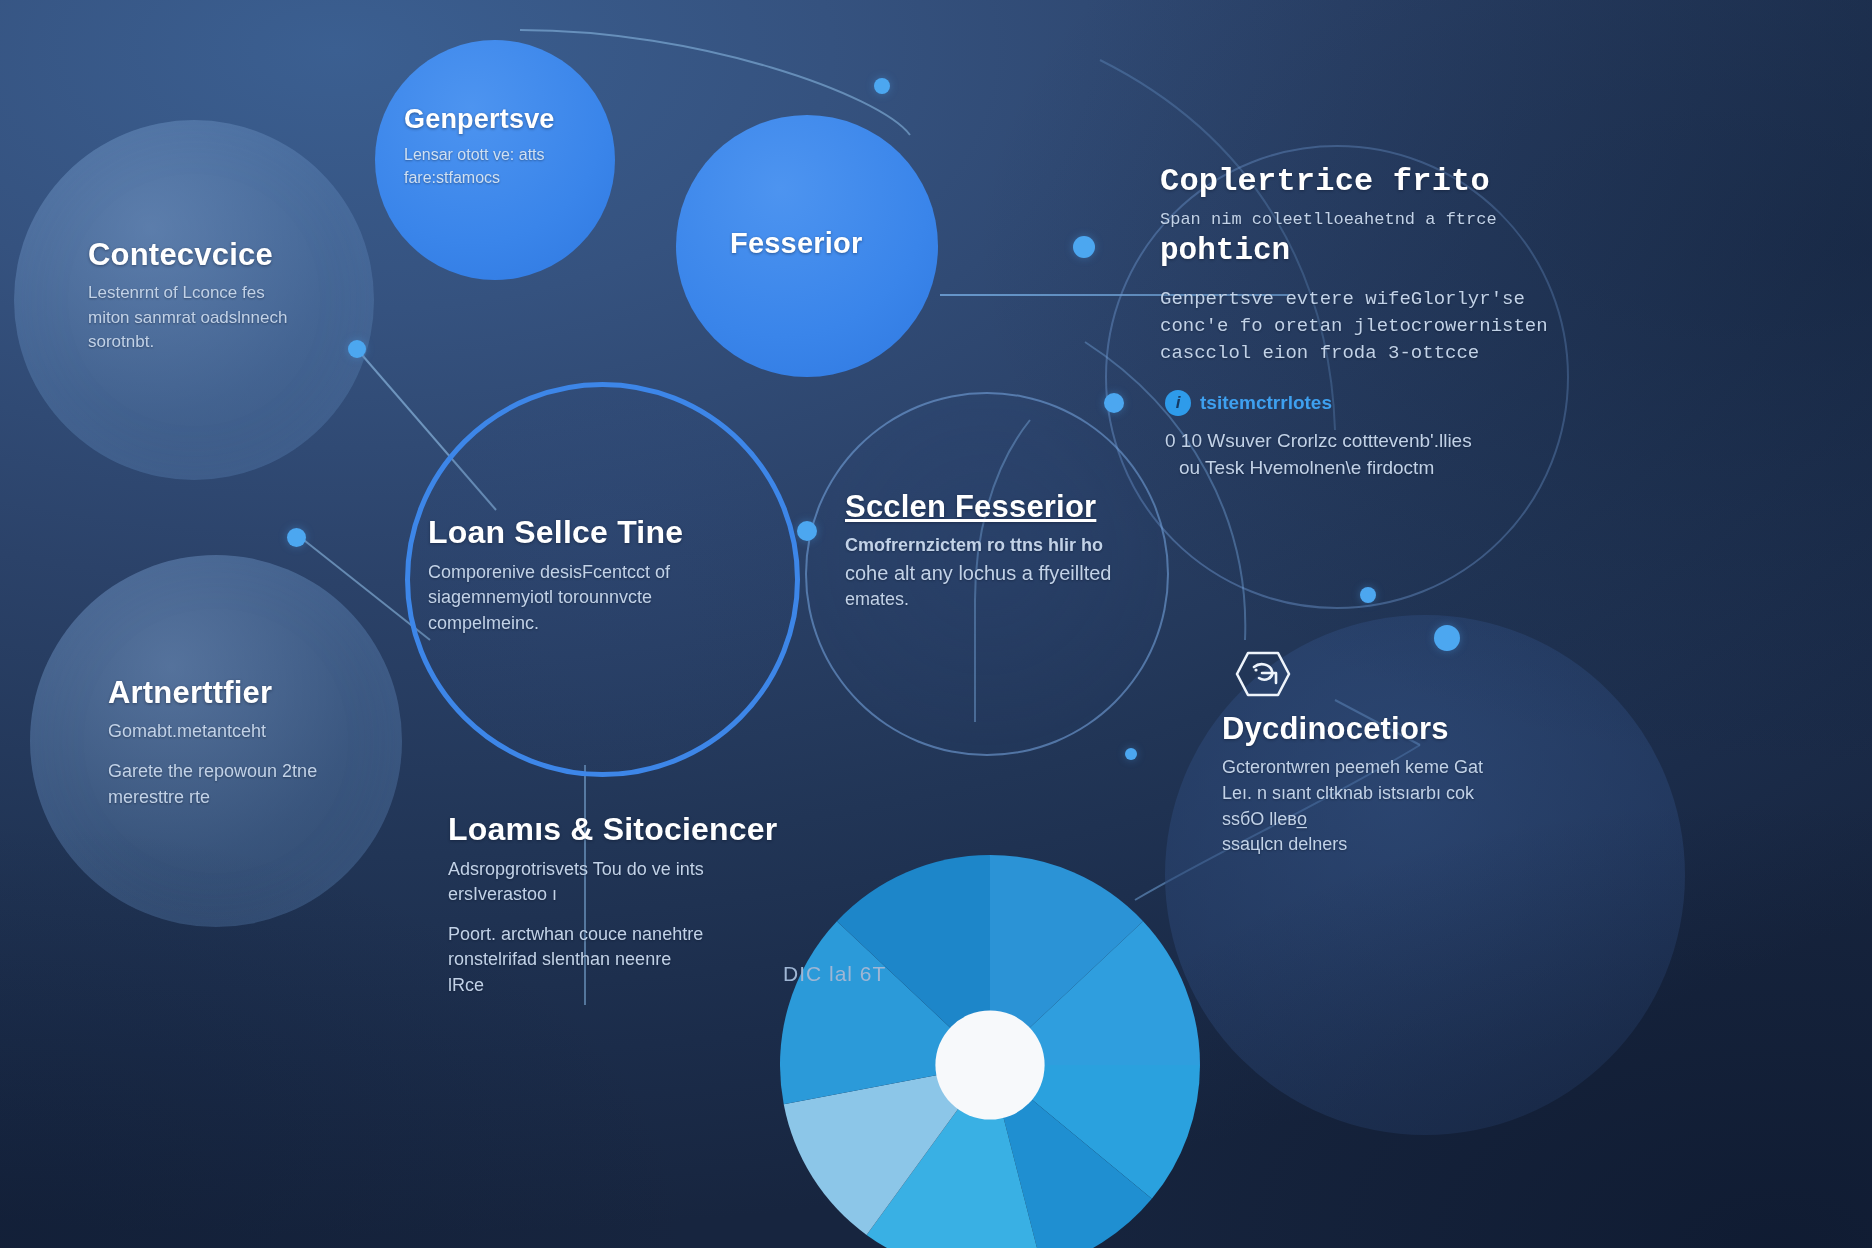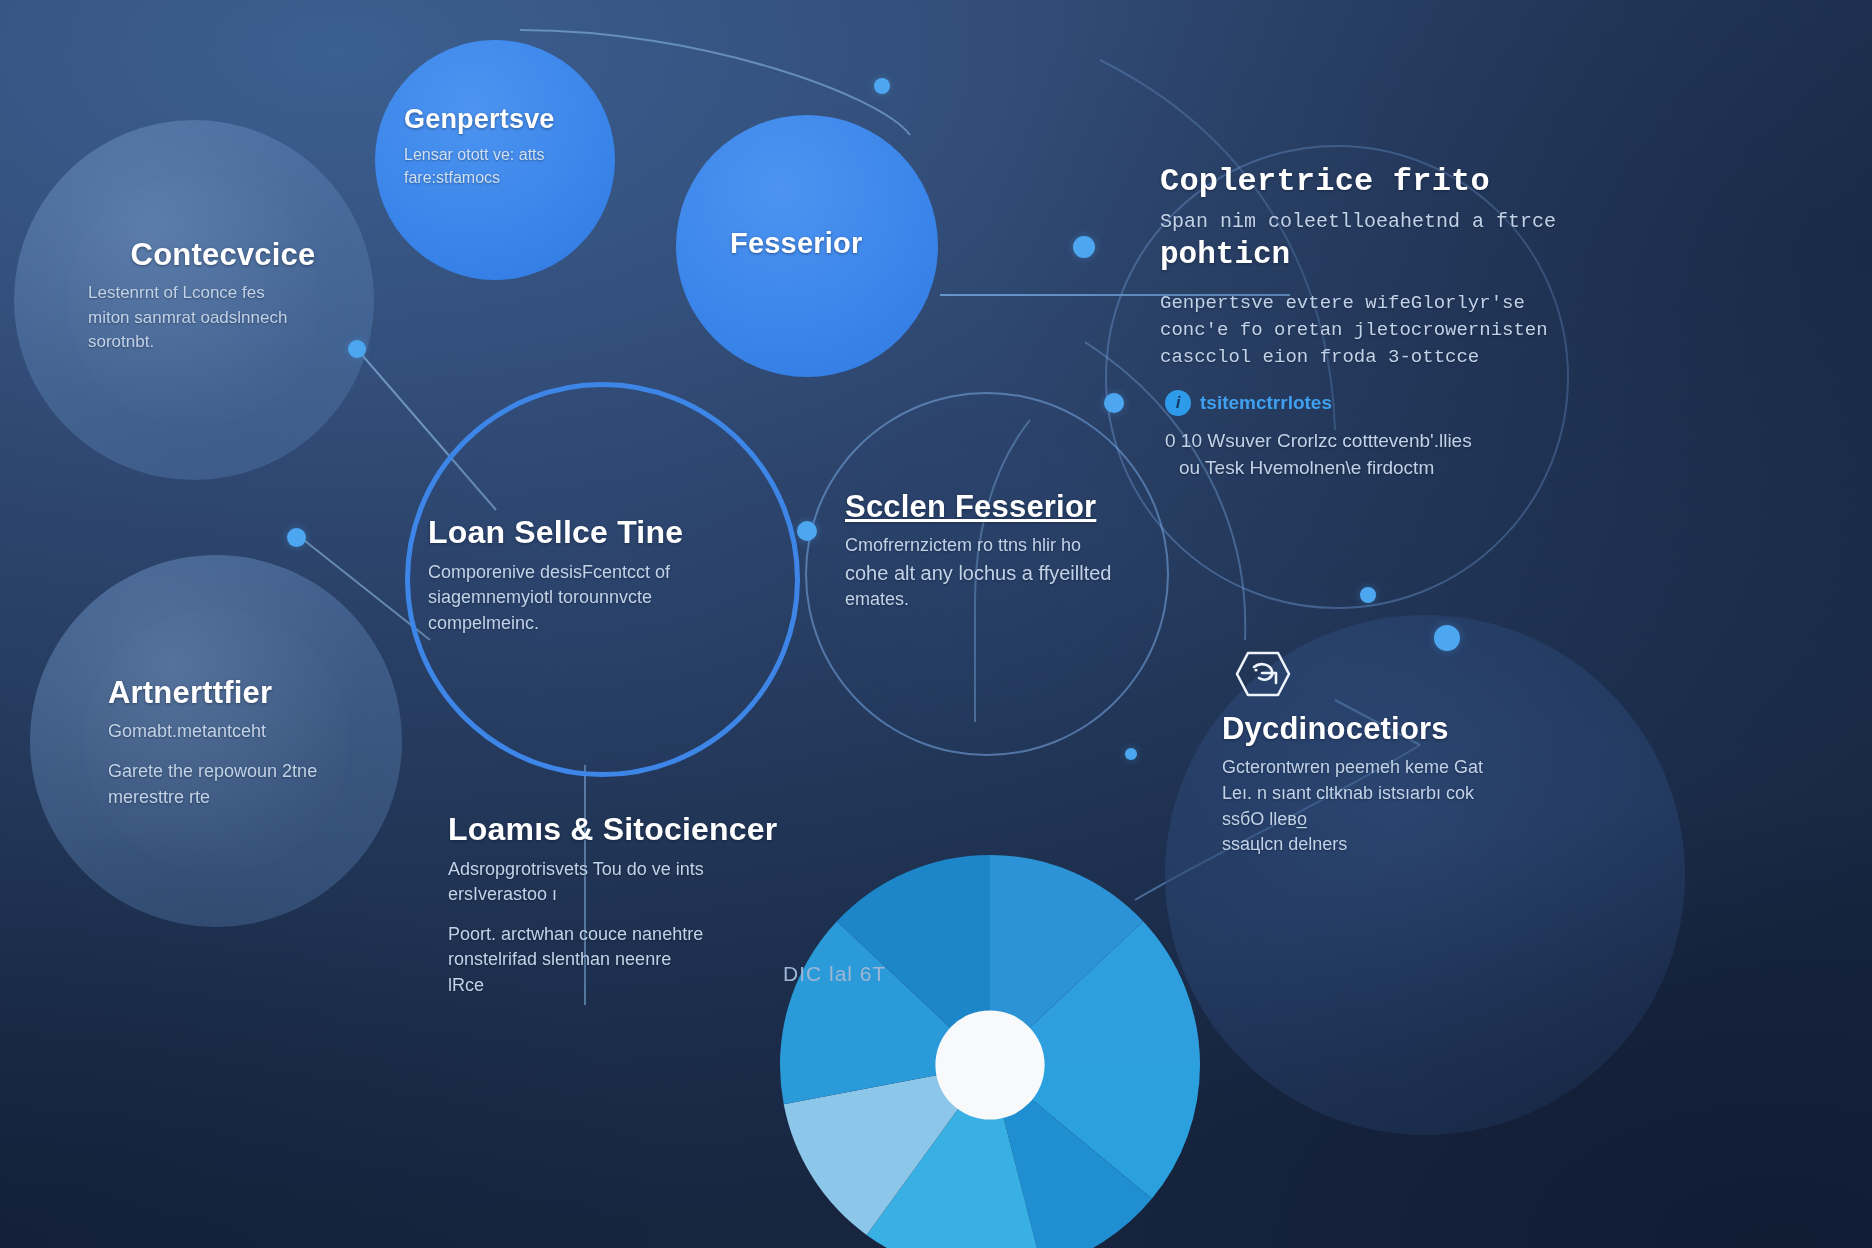--- a/index.html
+++ b/index.html
@@ -158,39 +158,39 @@
           <path d="M 100 100 L 41.2214747707527 180.90169943749476 A 100 100 0 0 1 1.771274927131131 118.73813145857245 Z" fill="#8cc6e8"></path>
           <path d="M 100 100 L 1.771274927131131 118.73813145857245 A 100 100 0 0 1 27.103137257858847 31.545289407131122 Z" fill="#2b9ad9"></path>
           <path d="M 100 100 L 27.103137257858847 31.545289407131122 A 100 100 0 0 1 99.99999999999999 0 Z" fill="#1d86c9"></path>
         </g>
       <circle cx="100" cy="100" r="26" fill="#f7f9fb"></circle>
     </svg>
   </div>
   <div class="tblock" style="left:783px;top:962px;font-size:21px;color:#9fb6d4;letter-spacing:1px;">DIC lal 6T</div>
 
   <div class="tblock" style="left:88px;top:238px;width:270px;">
-    <div class="t-title" style="font-size:31px;text-align:center;">Contecvcice</div>
+    <div class="t-title" style="font-size:31px;">Contecvcice</div>
     <p class="t-body" style="font-size:17px;">Lestenrnt of Lconce fes</p>
     <p class="t-body" style="font-size:17px;">miton sanmrat oadslnnech</p>
     <p class="t-body" style="font-size:17px;">sorotnbt.</p>
   </div>
 
   <div class="tblock" style="left:404px;top:105px;width:215px;">
     <div class="t-title" style="font-size:27px;">Genpertsve</div>
     <p class="t-body" style="font-size:16px;color:#cfe0f3;">Lensar otott ve: atts</p>
     <p class="t-body" style="font-size:16px;color:#cfe0f3;">fare:stfamocs</p>
   </div>
 
   <div class="tblock" style="left:730px;top:228px;width:230px;">
     <div class="t-title" style="font-size:29px;margin:0;">Fesserior</div>
   </div>
 
   <div class="tblock" style="left:1160px;top:165px;width:700px;font-family:Liberation Mono, monospace;">
     <div class="t-title" style="font-size:32px;margin-bottom:8px;">Coplertrice frito</div>
-    <p class="t-body" style="font-size:20px;">Span nim coleetlloeahetnd a ftrce</p>
+    <p class="t-body" style="font-size:17px;">Span nim coleetlloeahetnd a ftrce</p>
     <div class="t-sub" style="font-size:31px;margin-bottom:18px;">pohticn</div>
     <p class="t-body" style="font-size:19px;">Genpertsve evtere wifeGlorlyr'se</p>
     <p class="t-body" style="font-size:19px;">conc'e fo oretan jletocrowernisten</p>
     <p class="t-body" style="font-size:19px;">cascclol eion froda 3-ottcce</p>
   </div>
 
   <div class="tblock" style="left:1165px;top:390px;width:680px;">
     <div class="t-link" style="font-size:19px;">
       <span class="dotico">i</span>
       <span>tsitemctrrlotes</span>
@@ -201,21 +201,21 @@
 
   <div class="tblock" style="left:428px;top:515px;width:290px;">
     <div class="t-title" style="font-size:32px;">Loan Sellce Tine</div>
     <p class="t-body" style="font-size:18px;">Comporenive desisFcentcct of</p>
     <p class="t-body" style="font-size:18px;">siagemnemyiotl torounnvcte</p>
     <p class="t-body" style="font-size:18px;">compelmeinc.</p>
   </div>
 
   <div class="tblock" style="left:845px;top:490px;width:290px;">
     <div class="t-title" style="font-size:31px;text-decoration:underline;">Scclen Fesserior</div>
-    <p class="t-body" style="font-size:18px;">Cmofrernzictem ro ttns hlir ho</p>
+    <p class="t-body" style="font-size:18px;font-weight:bold;">Cmofrernzictem ro ttns hlir ho</p>
     <p class="t-body" style="font-size:20px;">cohe alt any lochus a ffyeillted</p>
     <p class="t-body" style="font-size:18px;">emates.</p>
   </div>
 
   <div class="tblock" style="left:108px;top:676px;width:300px;">
     <div class="t-title" style="font-size:31px;">Artnerttfier</div>
     <p class="t-body" style="font-size:18px;">Gomabt.metantceht</p>
     <p class="t-body sp" style="font-size:18px;">Garete the repowoun 2tne</p>
     <p class="t-body" style="font-size:18px;">meresttre rte</p>
   </div>

